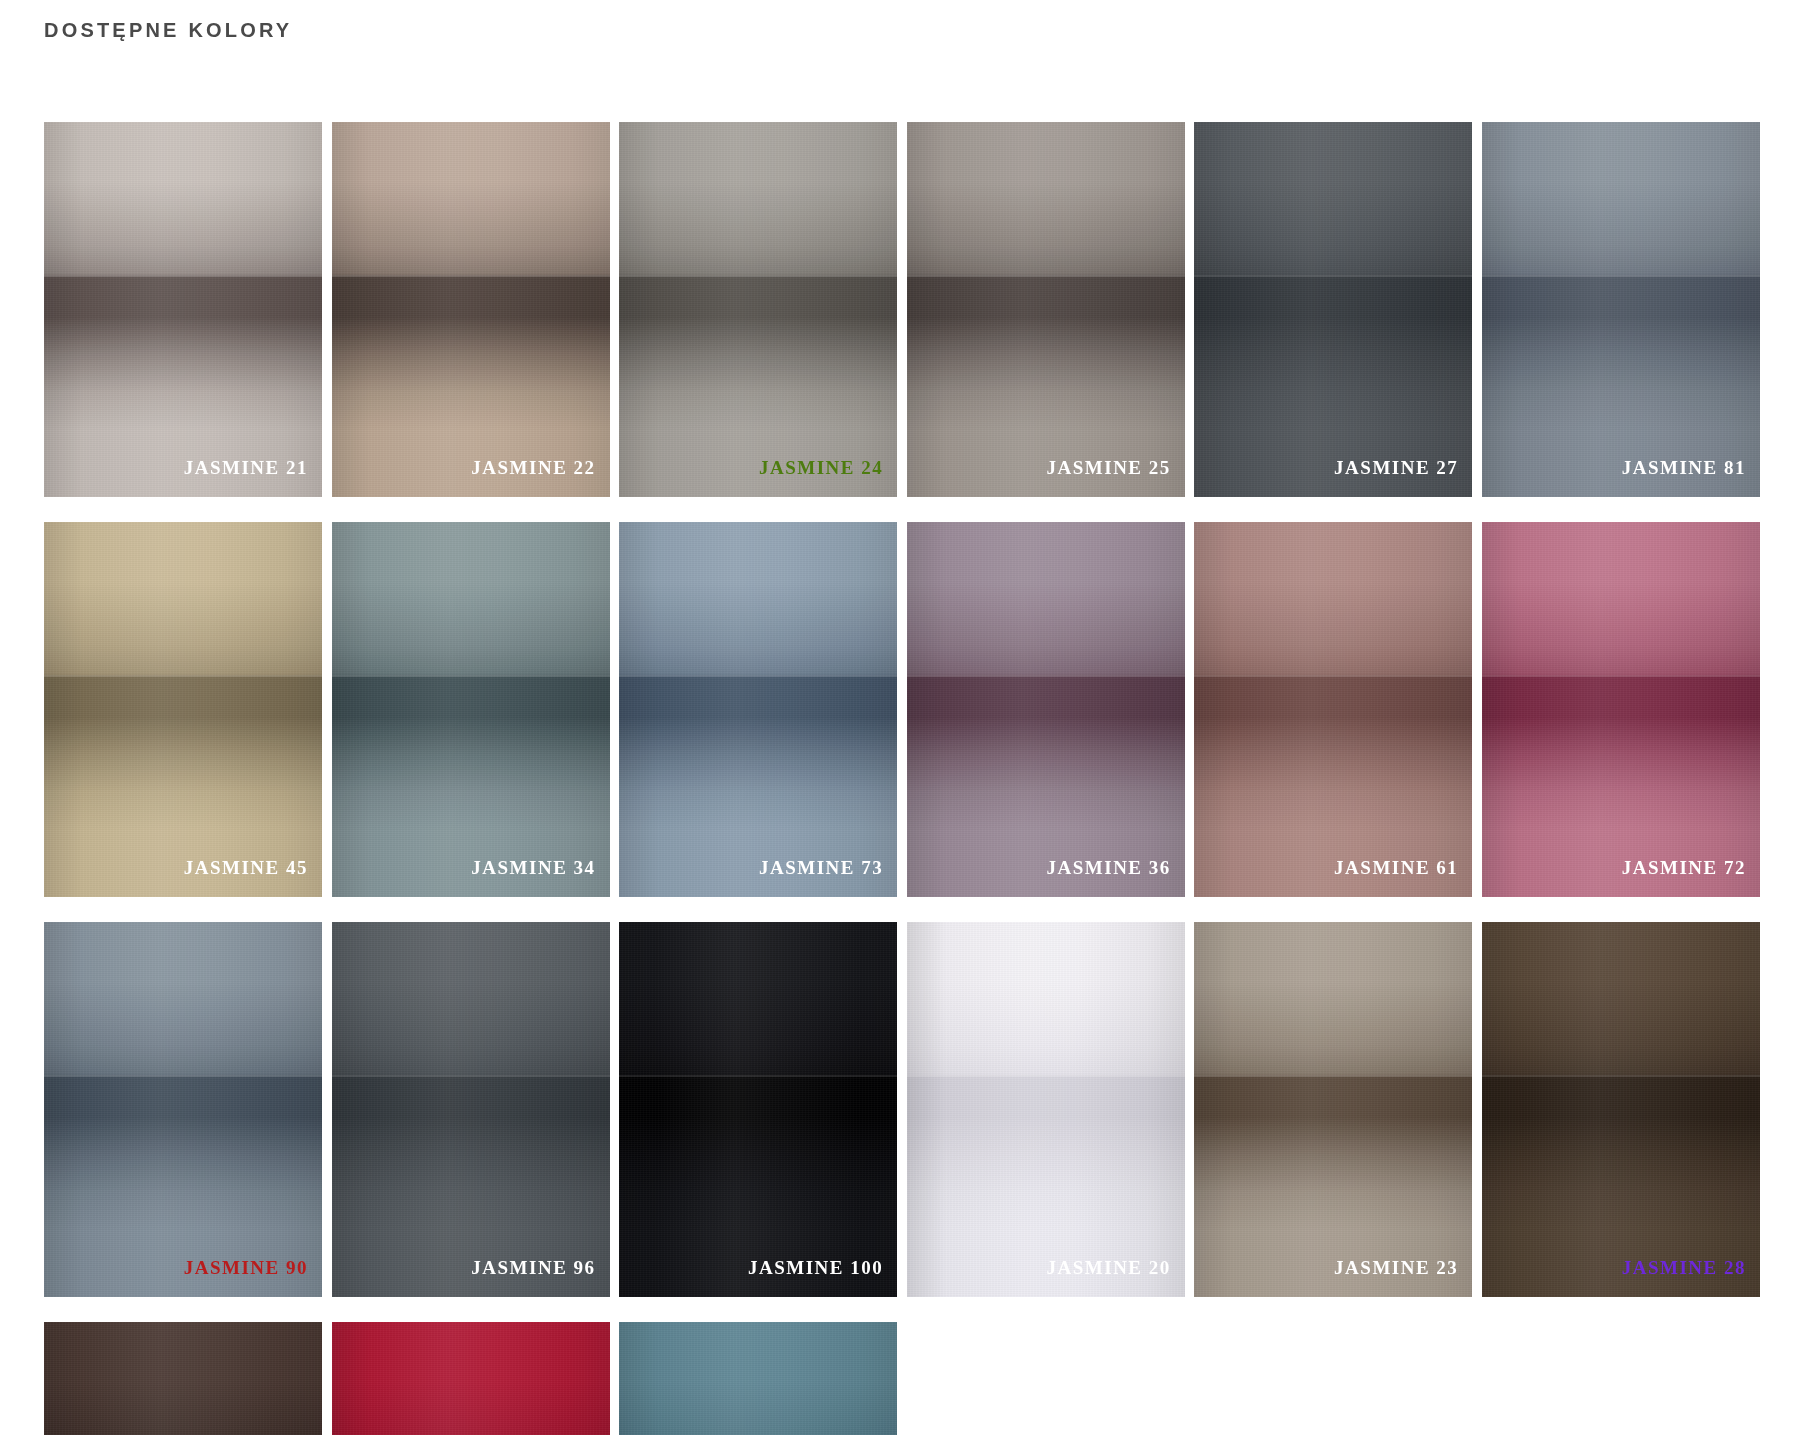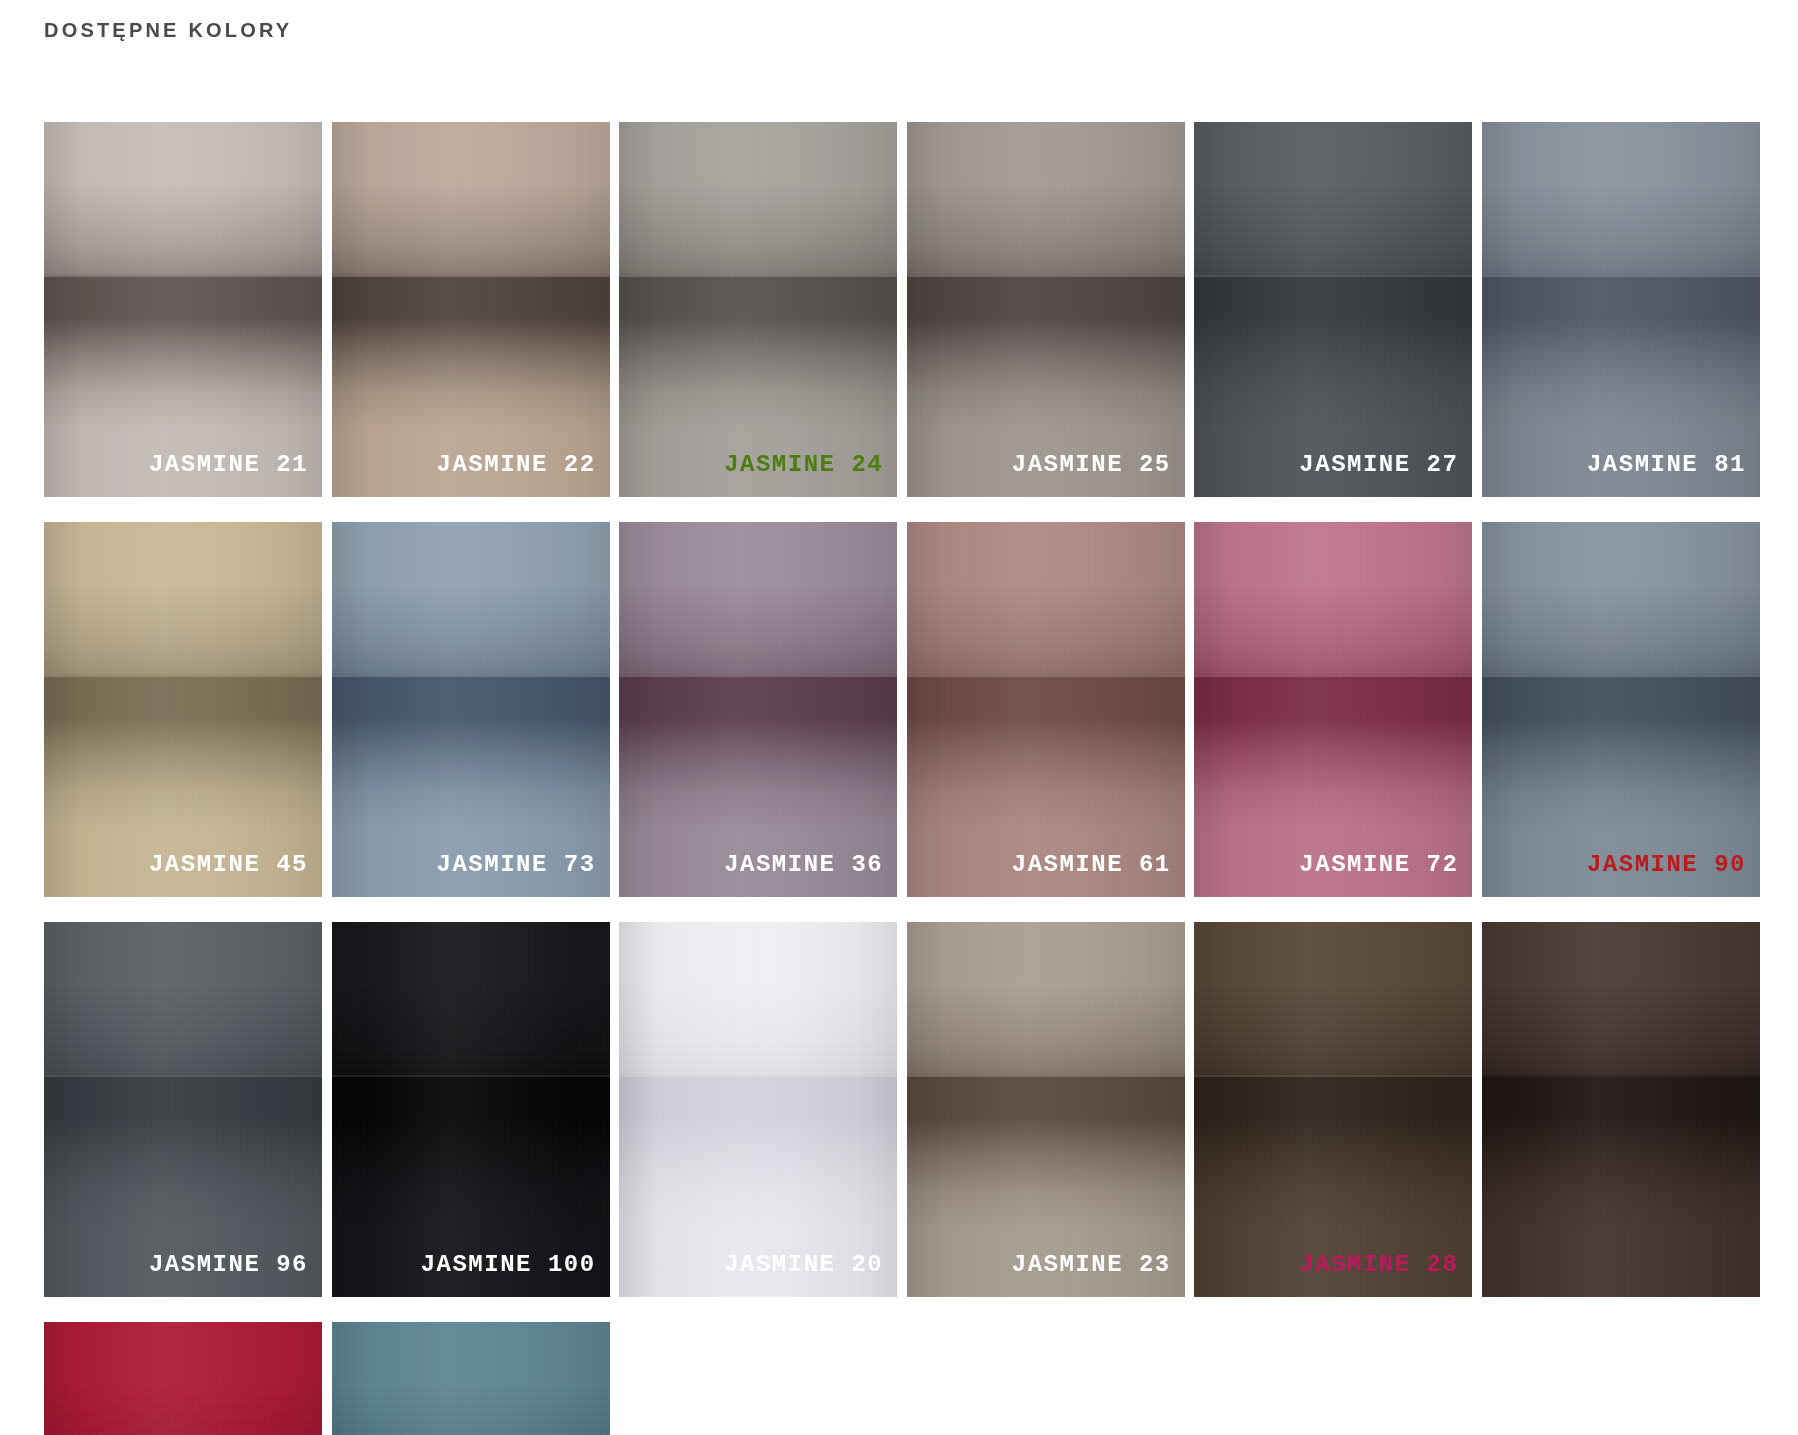--- a/index.html
+++ b/index.html
@@ -110,22 +110,22 @@
     z-index: 3;
     background: rgba(255,255,255,0.10);
     pointer-events: none;
   }
 
   .swatch-label {
     position: absolute;
     right: 14px;
     bottom: 20px;
     z-index: 5;
-    font-family: Liberation Mono, monospace;
-    font-size: 24px;
+    font-family: Liberation Serif, serif;
+    font-size: 19px;
     font-weight: 700;
     letter-spacing: 1.5px;
     color: #ffffff;
     white-space: nowrap;
     line-height: 1;
   }
 </style>
 </head>
 <body>
 
@@ -177,20 +177,27 @@
         <div class="swatch-label" style="color: rgb(255, 255, 255);">JASMINE 81</div>
       </div>
       <div class="swatch">
         <div class="swatch-fabric" style="background: linear-gradient(rgb(203, 187, 152) 0%, rgb(203, 187, 152) 16%, rgb(180, 165, 132) 33%, rgb(163, 148, 117) 40.5%, rgb(122, 109, 82) 41.5%, rgb(122, 109, 82) 52%, rgb(157, 143, 112) 62%, rgb(186, 171, 136) 72%, rgb(200, 184, 148) 82%, rgb(200, 184, 148) 100%);"></div>
         <div class="swatch-sheen"></div>
         <div class="swatch-weave"></div>
         <div class="swatch-seam"></div>
         <div class="swatch-label" style="color: rgb(255, 255, 255); text-align: right;">JASMINE 45</div>
       </div>
       <div class="swatch">
+        <div class="swatch-fabric" style="background: linear-gradient(rgb(138, 155, 157) 0%, rgb(138, 155, 157) 16%, rgb(117, 134, 137) 33%, rgb(101, 118, 121) 40.5%, rgb(63, 80, 85) 41.5%, rgb(63, 80, 85) 52%, rgb(94, 112, 116) 62%, rgb(120, 137, 142) 72%, rgb(132, 150, 154) 82%, rgb(132, 150, 154) 100%);"></div>
+        <div class="swatch-sheen"></div>
+        <div class="swatch-weave"></div>
+        <div class="swatch-seam"></div>
+        <div class="swatch-label" style="color: rgb(255, 255, 255);">JASMINE 34</div>
+      </div>
+      <div class="swatch">
         <div class="swatch-fabric" style="background: linear-gradient(rgb(145, 163, 179) 0%, rgb(145, 163, 179) 16%, rgb(123, 141, 159) 33%, rgb(107, 125, 143) 40.5%, rgb(68, 86, 106) 41.5%, rgb(68, 86, 106) 52%, rgb(100, 118, 137) 62%, rgb(126, 145, 163) 72%, rgb(139, 158, 175) 82%, rgb(139, 158, 175) 100%);"></div>
         <div class="swatch-sheen"></div>
         <div class="swatch-weave"></div>
         <div class="swatch-seam"></div>
         <div class="swatch-label" style="color: rgb(255, 255, 255);">JASMINE 73</div>
       </div>
       <div class="swatch">
         <div class="swatch-fabric" style="background: linear-gradient(rgb(157, 141, 155) 0%, rgb(157, 141, 155) 16%, rgb(138, 118, 133) 33%, rgb(124, 101, 116) 40.5%, rgb(90, 60, 76) 41.5%, rgb(90, 60, 76) 52%, rgb(119, 95, 110) 62%, rgb(142, 124, 138) 72%, rgb(154, 138, 152) 82%, rgb(154, 138, 152) 100%);"></div>
         <div class="swatch-sheen"></div>
         <div class="swatch-weave"></div>
@@ -244,21 +251,21 @@
         <div class="swatch-sheen"></div>
         <div class="swatch-weave"></div>
         <div class="swatch-seam"></div>
         <div class="swatch-label" style="color: rgb(255, 255, 255);">JASMINE 23</div>
       </div>
       <div class="swatch">
         <div class="swatch-fabric" style="background: linear-gradient(rgb(88, 71, 55) 0%, rgb(88, 71, 55) 16%, rgb(76, 60, 46) 33%, rgb(66, 52, 40) 40.5%, rgb(44, 33, 24) 41.5%, rgb(44, 33, 24) 52%, rgb(60, 47, 35) 62%, rgb(73, 58, 45) 72%, rgb(79, 64, 49) 82%, rgb(79, 64, 49) 100%);"></div>
         <div class="swatch-sheen"></div>
         <div class="swatch-weave"></div>
         <div class="swatch-seam"></div>
-        <div class="swatch-label" style="color: #be185d;">JASMINE 28</div>
+        <div class="swatch-label" style="color: #6d28d9;">JASMINE 28</div>
       </div>
       <div class="swatch">
         <div class="swatch-fabric" style="background: linear-gradient(rgb(74, 56, 50) 0%, rgb(74, 56, 50) 16%, rgb(61, 46, 41) 33%, rgb(52, 38, 34) 40.5%, rgb(29, 20, 17) 41.5%, rgb(29, 20, 17) 52%, rgb(46, 33, 29) 62%, rgb(59, 44, 38) 72%, rgb(66, 49, 43) 82%, rgb(66, 49, 43) 100%);"></div>
         <div class="swatch-sheen"></div>
         <div class="swatch-weave"></div>
       </div>
       <div class="swatch">
         <div class="swatch-fabric" style="background: linear-gradient(rgb(176, 24, 52) 0%, rgb(176, 24, 52) 16%, rgb(161, 20, 47) 33%, rgb(150, 17, 43) 40.5%, rgb(123, 10, 34) 41.5%, rgb(123, 10, 34) 52%, rgb(145, 15, 40) 62%, rgb(163, 19, 45) 72%, rgb(172, 21, 47) 82%, rgb(172, 21, 47) 100%);"></div>
         <div class="swatch-sheen"></div>
         <div class="swatch-weave"></div>

